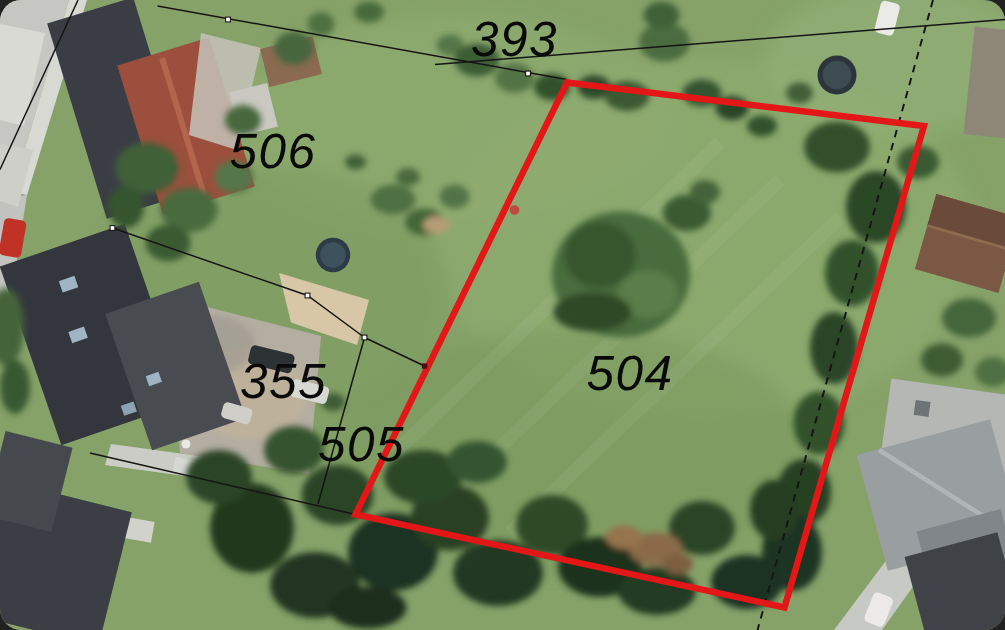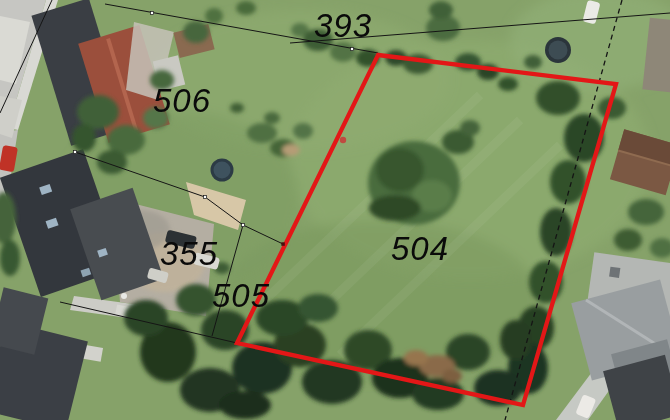--- a/index.html
+++ b/index.html
@@ -1,17 +1,17 @@
 <!DOCTYPE html>
 <html style="--accent: #e31717; --bnd: #151515; --label: #0a0a0a;"><head>
 <meta charset="utf-8">
 <style>
   html,body{margin:0;padding:0;background:#222;}
   .stage{position:relative;width:670px;height:420px;overflow:hidden;
-         font-family:"Liberation Sans",sans-serif;}
+         font-family:"Liberation Sans",sans-serif;border-radius:14px;}
   svg{display:block}
   .plabel{font-family:"Liberation Sans",sans-serif;font-style:italic;
           font-size:33px;fill:var(--label,#0a0a0a);letter-spacing:1px;}
   .bline{stroke:var(--bnd,#151515);stroke-width:1;fill:none;}
   .bline-dash{stroke:var(--bnd,#151515);stroke-width:1.3;fill:none;stroke-dasharray:5 4;}
   .marker{fill:#ffffff;stroke:#111;stroke-width:0.7;}
   .hl{fill:none;stroke:var(--accent,#e31717);stroke-width:4.3;stroke-linejoin:miter;}
 </style>
 </head>
 <body>

